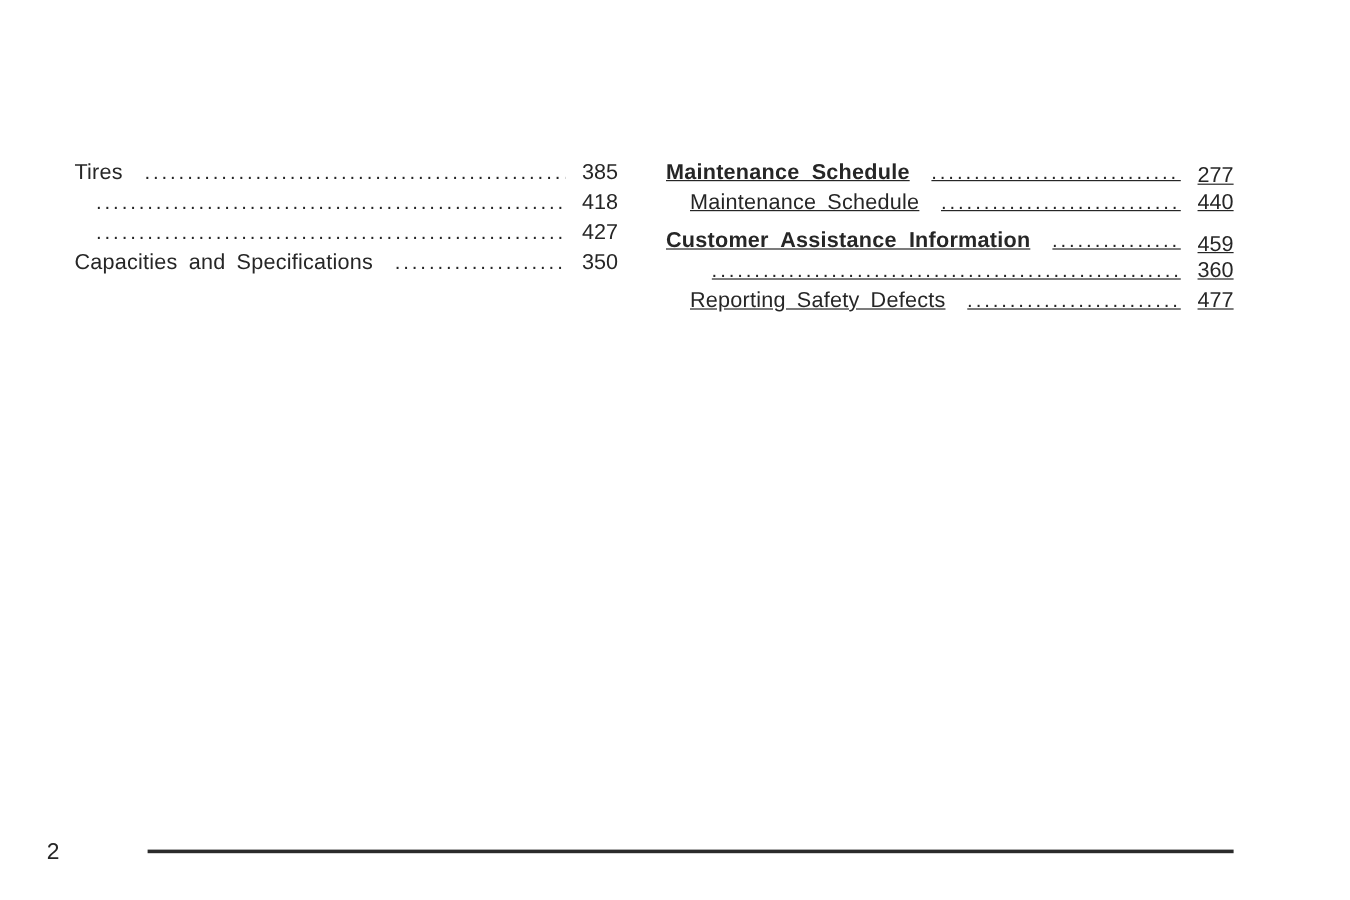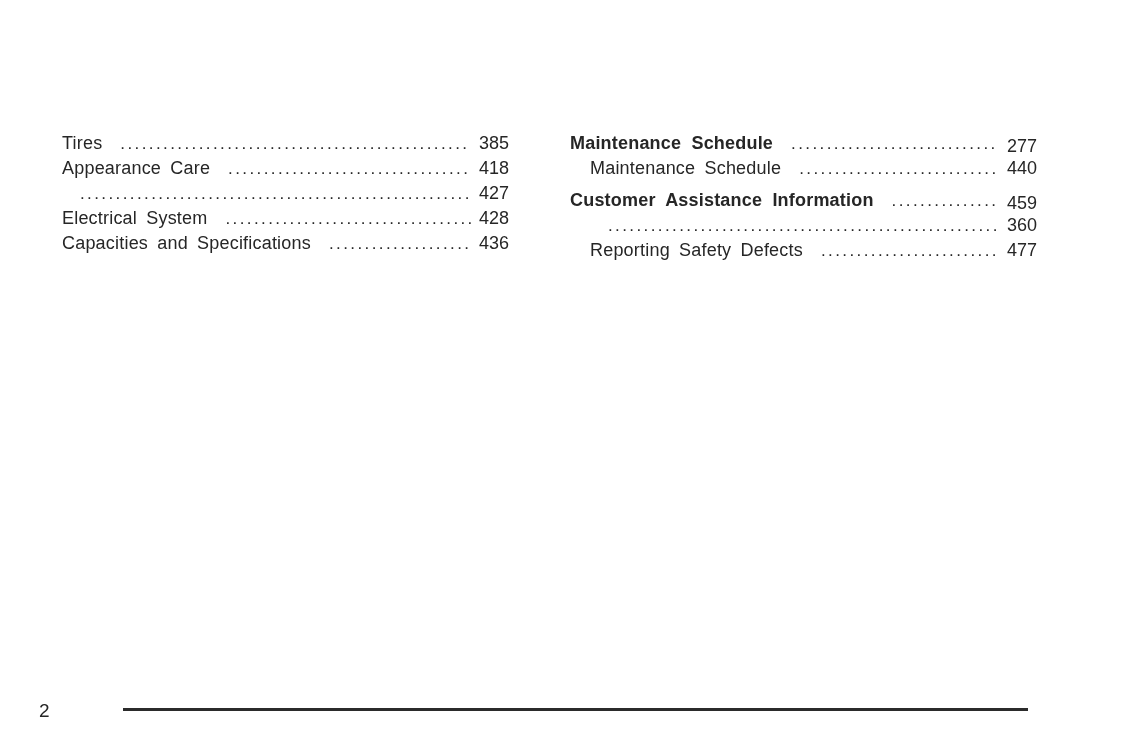--- a/index.html
+++ b/index.html
@@ -14,21 +14,21 @@
   .page {
     position: absolute;
     inset: 0;
     background: #ffffff;
   }
   .col {
     position: absolute;
     top: 131px;
   }
   .col-left  { left: 62px;  width: 453px; }
-  .col-right { left: 570px; width: 473px; }
+  .col-right { left: 555px; width: 473px; text-decoration: underline; }
 
   .toc-row {
     display: flex;
     align-items: baseline;
     font-size: 18px;
     line-height: 24px;
   }
   .col-right .toc-row { line-height: 25px; }
 
   .toc-row .label {
@@ -53,20 +53,21 @@
   }
   .leader::before {
     content: "....................................................................................................";
     letter-spacing: 2.4px;
     font-size: 17px;
   }
 
   .pagenum {
     flex: 0 0 auto;
     min-width: 36px;
+    text-align: right;
     white-space: nowrap;
   }
   .col-right .toc-row.section .pagenum { position: relative; top: 3px; }
 
   .footer-pagenum {
     position: absolute;
     left: 39px;
     top: 700px;
     font-size: 19px;
     line-height: 22px;
@@ -84,37 +85,31 @@
 <body>
 
 <div class="page">
   <div class="col col-left">
       <div class="toc-row normal">
     <span class="label">Tires</span>
     <span class="leader"></span>
     <span class="pagenum">385</span>
   </div>
       <div class="toc-row normal">
-    <span class="label">Appearance Care</span>
     <span class="leader"></span>
     <span class="pagenum">418</span>
   </div>
       <div class="toc-row normal">
     <span class="leader"></span>
     <span class="pagenum">427</span>
   </div>
       <div class="toc-row normal">
-    <span class="label">Electrical System</span>
-    <span class="leader"></span>
-    <span class="pagenum">428</span>
-  </div>
-      <div class="toc-row normal">
     <span class="label">Capacities and Specifications</span>
     <span class="leader"></span>
-    <span class="pagenum">436</span>
+    <span class="pagenum">350</span>
   </div>
     </div>
   <div class="col col-right">
       <div class="toc-row section">
     <span class="label">Maintenance Schedule</span>
     <span class="leader"></span>
     <span class="pagenum">277</span>
   </div>
       <div class="toc-row sub">
     <span class="label">Maintenance Schedule</span>

